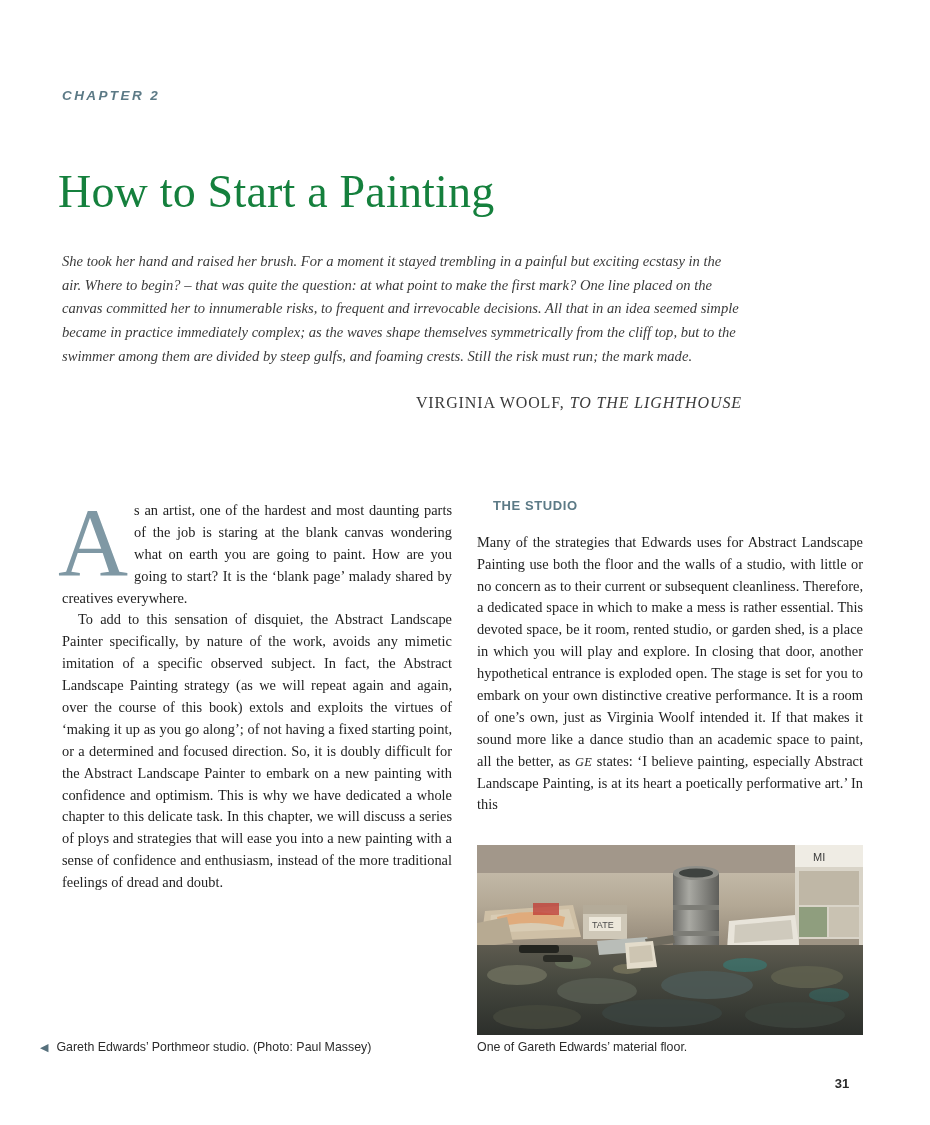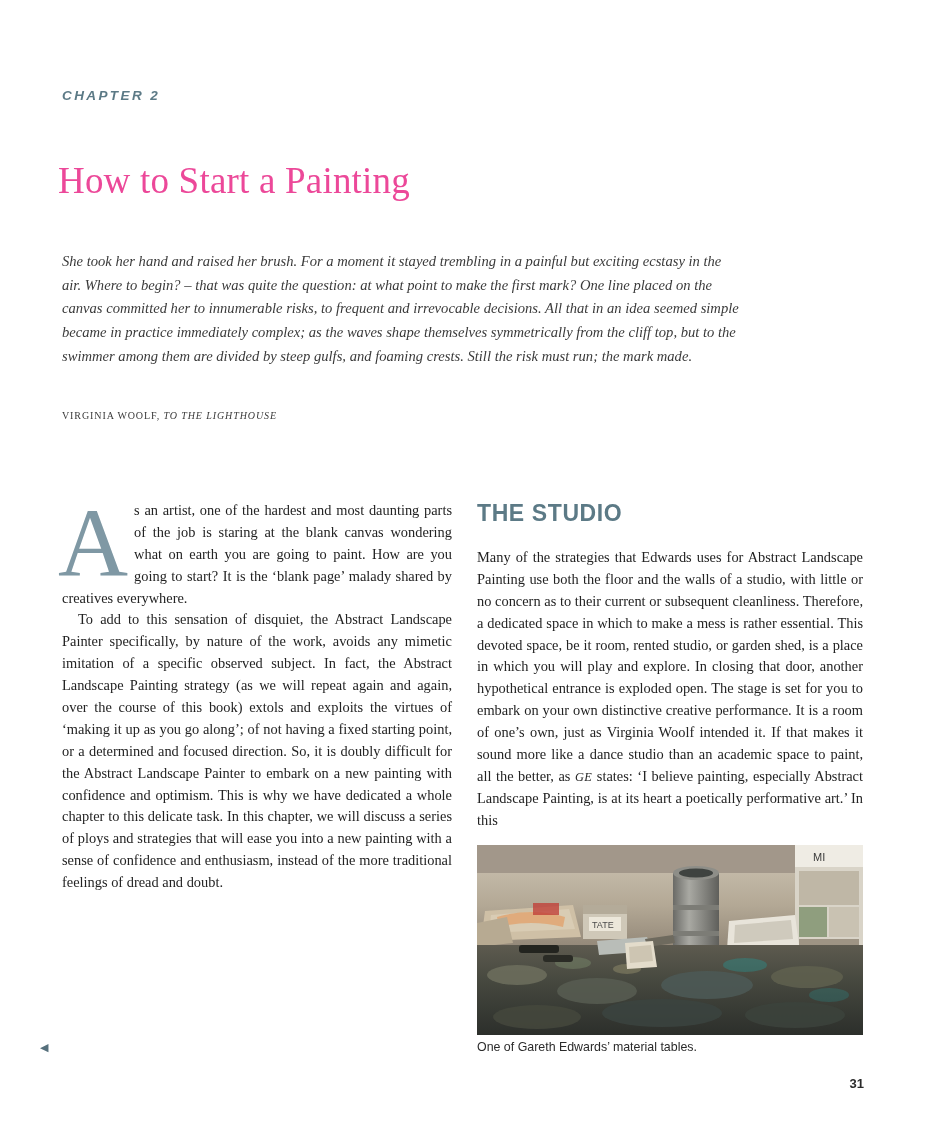--- a/index.html
+++ b/index.html
@@ -32,47 +32,48 @@
     letter-spacing: 2.4px;
     color: #5c7a86;
     font-style: italic;
   }
 
   .chapter-title {
     position: absolute;
     left: 58px;
     top: 136px;
     font-family: "Liberation Serif", serif;
-    font-size: 37px;
+    font-size: 46px;
     font-weight: normal;
-    color: #ec4899;
+    color: #15803d;
     letter-spacing: 0.2px;
     line-height: 1.1;
     text-align: center;
   }
 
   
   .epigraph {
     position: absolute;
     left: 62px;
     top: 250px;
     width: 680px;
     font-family: "Liberation Serif", serif;
     font-style: italic;
     font-size: 14.6px;
     line-height: 1.62;
     color: #3a3a3a;
   }
   .epigraph-attrib {
     position: absolute;
     left: 62px;
-    top: 410px;
+    top: 394px;
     width: 680px;
-    font-family: "Liberation Serif", serif;
-    font-size: 10px;
+    text-align: right;
+    font-family: "Liberation Serif", serif;
+    font-size: 16px;
     letter-spacing: 0.9px;
     color: #3a3a3a;
   }
   .epigraph-attrib .work {
     font-style: italic;
   }
 
   
   .col-left {
     position: absolute;
@@ -111,25 +112,25 @@
   .body-para {
     margin: 0;
     text-indent: 16px;
   }
   .body-para.first {
     text-indent: 0;
   }
 
   .section-head {
     font-family: "Liberation Sans", sans-serif;
-    font-size: 23px;
+    font-size: 13px;
     font-weight: bold;
     letter-spacing: 0.6px;
     color: #5c7a86;
-    margin: 0 0 16px 0;
+    margin: 0 0 16px 16px;
   }
 
   .smallcaps {
     font-size: 0.86em;
     letter-spacing: 0.4px;
     font-style: italic;
   }
 
   
   .photo-frame {
@@ -171,21 +172,21 @@
     font-family: "Liberation Sans", sans-serif;
     font-size: 12.4px;
     color: #2b2b2b;
   }
 
   .folio {
     position: absolute;
     left: 820px;
     top: 1076px;
     width: 44px;
-    text-align: right;
+    text-align: center;
     font-family: "Liberation Sans", sans-serif;
     font-size: 13px;
     font-weight: bold;
     color: #2b2b2b;
   }
 </style>
 </head>
 <body>
 
 <div class="page">
@@ -286,19 +287,20 @@
       <rect x="42" y="100" width="40" height="8" rx="3" fill="#23241f"></rect>
       <rect x="66" y="110" width="30" height="7" rx="3" fill="#2a2b25"></rect>
 
       <path d="M148 98 L176 96 L180 122 L150 124 Z" fill="#e3dccb"></path>
       <path d="M152 102 L174 100 L176 116 L153 118 Z" fill="#cdc5b2"></path>
     </svg>
   </div>
 
   <div class="caption-left">
     <span class="caption-arrow">◀</span>
-  </div>
-
-  <div class="caption-right">One of Gareth Edwards’ material tables.</div>
+    <span>Gareth Edwards’ Porthmeor studio. (Photo: Paul Massey)</span>
+  </div>
+
+  <div class="caption-right">One of Gareth Edwards’ material floor.</div>
 
   <div class="folio">31</div>
 
 </div>
 
 </body></html>

